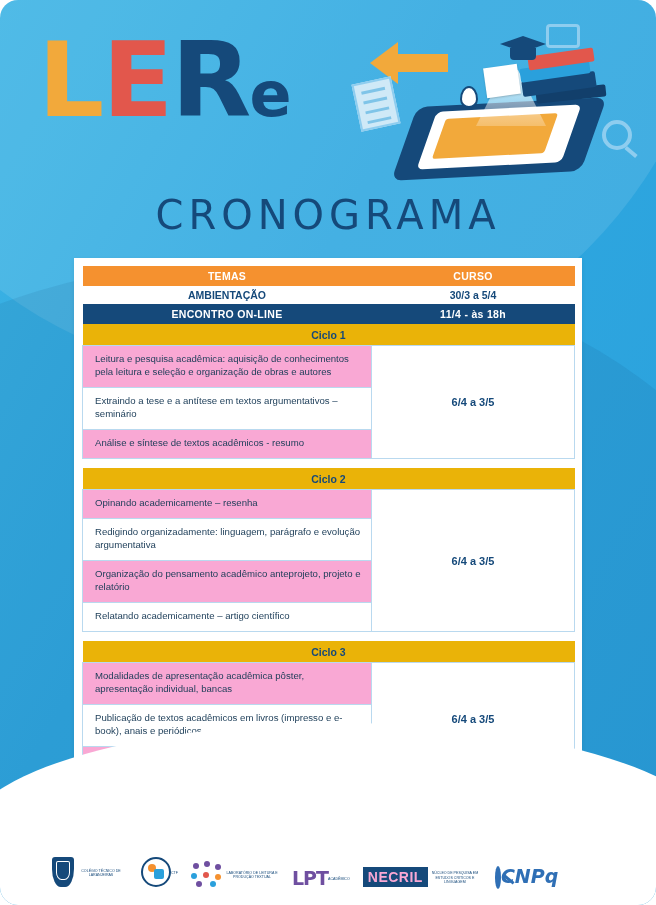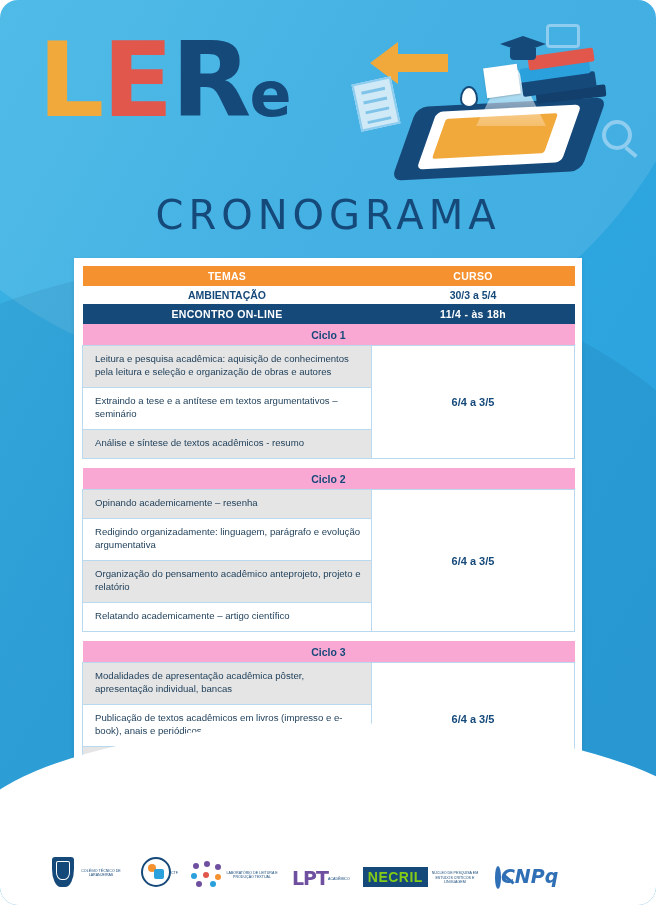--- a/index.html
+++ b/index.html
@@ -211,36 +211,36 @@
   .row-navy td {
     background: #15497a;
     color: #ffffff;
     font-weight: bold;
     font-size: 10.5px;
     text-align: center;
     padding: 4px 2px;
     letter-spacing: .3px;
   }
   .cycle td {
-    background: #f9a8d4;
+    background: #eab308;
     color: #15497a;
     font-weight: bold;
     font-size: 10.5px;
     text-align: center;
     padding: 5px 2px 4px 2px;
   }
   td.topic {
     font-size: 9.6px;
     color: #1b3c57;
     padding: 7px 10px 8px 12px;
     line-height: 1.35;
     vertical-align: middle;
     border: 1px solid #b9d9ef;
   }
-  td.topic.alt { background: #e5e5e5; }
+  td.topic.alt { background: #f9a8d4; }
   td.topic.plain { background: #ffffff; }
   td.date {
     border: 1px solid #b9d9ef;
     background: #ffffff;
     text-align: center;
     vertical-align: middle;
     font-size: 11px;
     font-weight: bold;
     color: #15497a;
   }
@@ -290,21 +290,21 @@
   }
   .dots-logo { width: 34px; height: 26px; position: relative; }
   .dots-logo i {
     position:absolute; width:6px; height:6px; border-radius:50%; background:#6f4fa0;
   }
   .lpt {
     font-family:"DejaVu Sans", sans-serif; font-weight:bold; font-size:19px;
     color:#6f4fa0; letter-spacing:-1px; line-height:.9;
   }
   .necril-box {
-    background:#15497a; color:#84cc16; font-weight:bold; font-size:14px;
+    background:#15497a; color:#f9a8d4; font-weight:bold; font-size:14px;
     padding:2px 5px; letter-spacing:.5px;
   }
   .cnpq {
     display:flex; align-items:center; gap:3px;
   }
   .cnpq .mark {
     width:20px;height:20px;border:3px solid #2f6fb5;border-radius:50%;
     position:relative;
   }
   .cnpq .mark::after{

